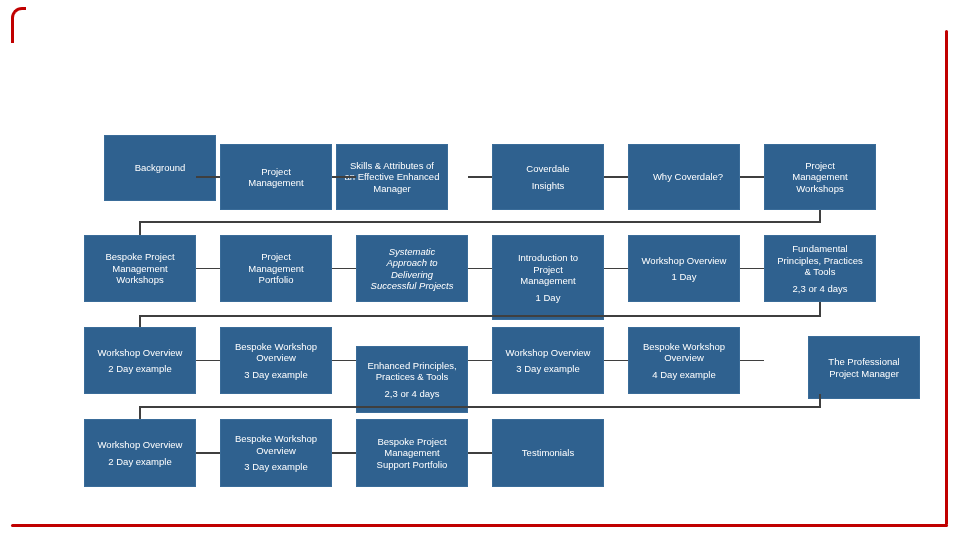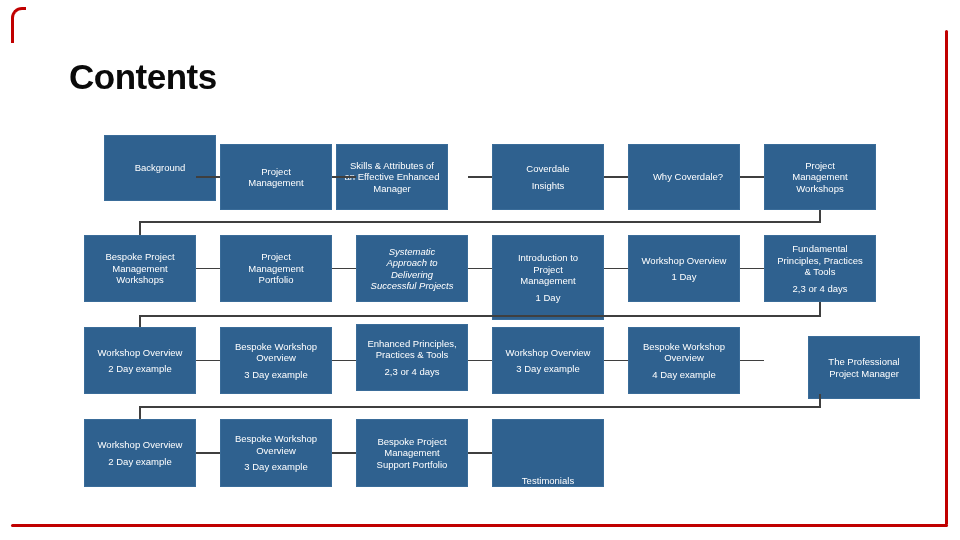--- a/index.html
+++ b/index.html
@@ -47,21 +47,20 @@
   }
   #accent-right{
     left:945px;top:30px;width:3px;height:495px;
     background:var(--red,#c00000);border-radius:2px;
   }
 </style>
 </head>
 <body>
 
 <div id="slide" style="--bg: #FFFFFF; --title: #0A0A0A; --box-fill: #2F618F; --box-edge: #3A6C99; --box-text: #FFFFFF; --connector: #3F3F3F; --red: #C00000;">
-  <div id="slide-title">Contents</div>
   <div id="diagram">
       <div class="box" style="left: 84px; top: 135px; width: 112px; height: 66px; margin-left: 20px;">
         <div class="ln">Background</div>
       </div>
       <div class="box" style="left: 220px; top: 144px; width: 112px; height: 66px;">
         <div class="ln">Project</div>
         <div class="ln">Management</div>
       </div>
       <div class="box" style="left: 336px; top: 144px; width: 112px; height: 66px;">
         <div class="ln">Skills &amp; Attributes of</div>
@@ -126,21 +125,21 @@
           <div class="ln">2 Day example</div>
         </div>
       </div>
       <div class="box" style="left: 220px; top: 327px; width: 112px; height: 67px;">
         <div class="ln">Bespoke Workshop</div>
         <div class="ln">Overview</div>
         <div class="sub">
           <div class="ln">3 Day example</div>
         </div>
       </div>
-      <div class="box" style="left: 356px; top: 324px; width: 112px; height: 67px;">
+      <div class="box" style="left: 356px; top: 346px; width: 112px; height: 67px;">
         <div class="ln">Enhanced Principles,</div>
         <div class="ln">Practices &amp; Tools</div>
         <div class="sub">
           <div class="ln">2,3 or 4 days</div>
         </div>
       </div>
       <div class="box" style="left: 492px; top: 327px; width: 112px; height: 67px;">
         <div class="ln">Workshop Overview</div>
         <div class="sub">
           <div class="ln">3 Day example</div>
@@ -168,21 +167,21 @@
         <div class="ln">Overview</div>
         <div class="sub">
           <div class="ln">3 Day example</div>
         </div>
       </div>
       <div class="box" style="left: 356px; top: 419px; width: 112px; height: 68px;">
         <div class="ln">Bespoke Project</div>
         <div class="ln">Management</div>
         <div class="ln">Support Portfolio</div>
       </div>
-      <div class="box" style="left: 492px; top: 419px; width: 112px; height: 68px; justify-content: flex-end;">
+      <div class="box" style="left: 492px; top: 419px; width: 112px; height: 68px;">
         <div class="ln">Testimonials</div>
       </div>
       <div class="conn" style="left: 196px; top: 176.25px; width: 24px; height: 1.5px;"></div>
       <div class="conn" style="left: 332px; top: 176.25px; width: 24px; height: 1.5px;"></div>
       <div class="conn" style="left: 468px; top: 176.25px; width: 24px; height: 1.5px;"></div>
       <div class="conn" style="left: 604px; top: 176.25px; width: 24px; height: 1.5px;"></div>
       <div class="conn" style="left: 740px; top: 176.25px; width: 24px; height: 1.5px;"></div>
       <div class="conn" style="left: 196px; top: 267.75px; width: 24px; height: 1.5px;"></div>
       <div class="conn" style="left: 332px; top: 267.75px; width: 24px; height: 1.5px;"></div>
       <div class="conn" style="left: 468px; top: 267.75px; width: 24px; height: 1.5px;"></div>

